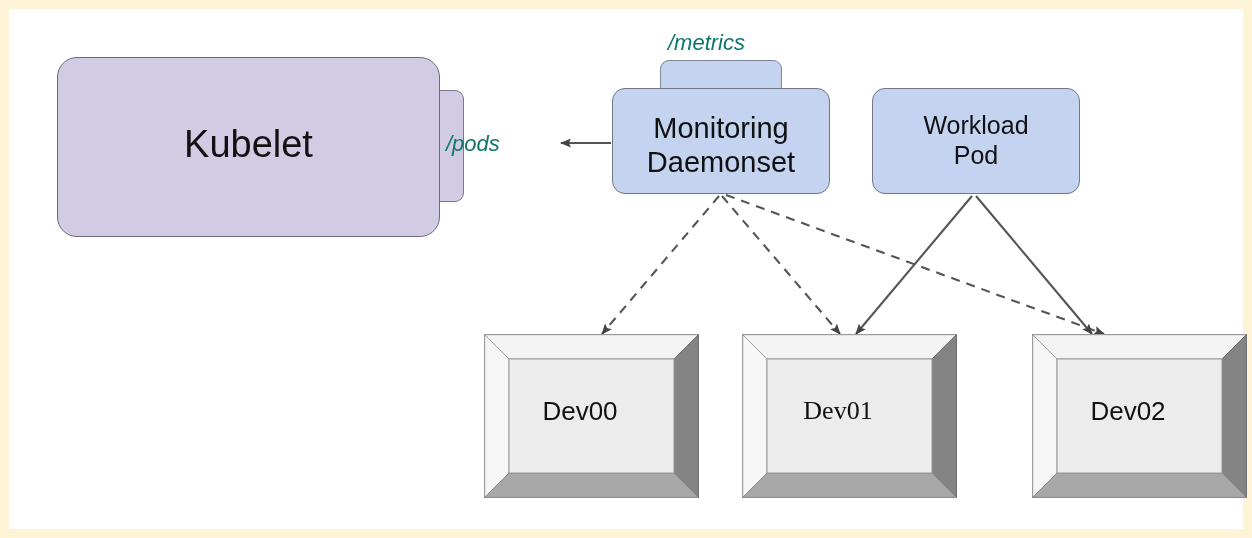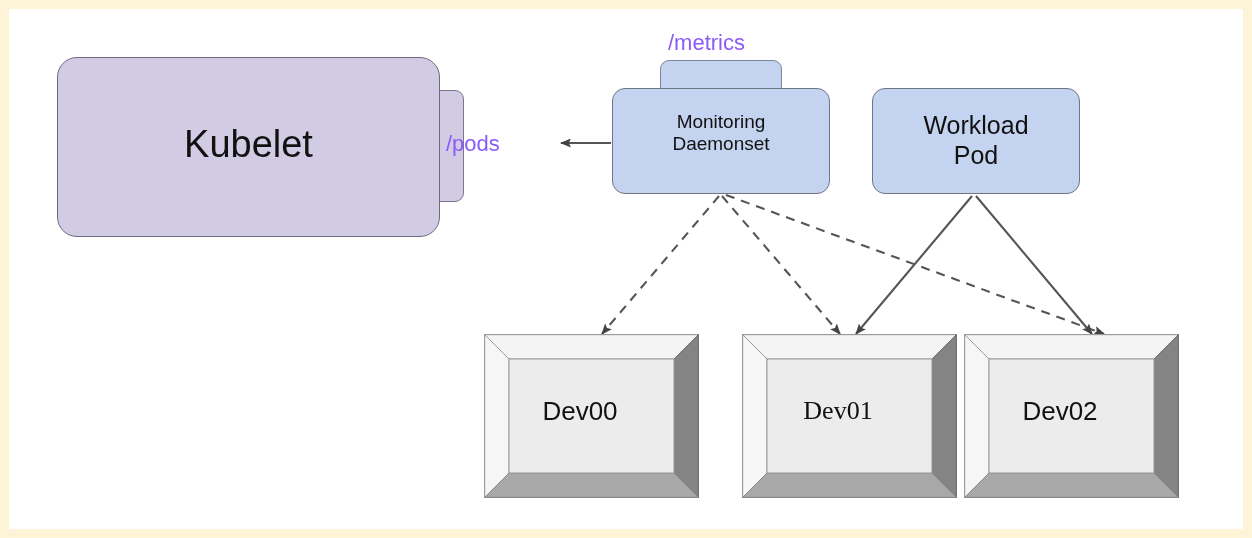--- a/index.html
+++ b/index.html
@@ -94,21 +94,21 @@
     top: 88px;
     width: 218px;
     height: 106px;
     background: #c4d3ef;
     border: 1.4px solid #6f7787;
     border-radius: 13px;
     box-sizing: border-box;
   }
   .mon-body .node-label {
     top: 22px;
-    font-size: 19px;
+    font-size: 29px;
   }
 
   
   .pod-body {
     position: absolute;
     left: 872px;
     top: 88px;
     width: 208px;
     height: 106px;
     background: #c4d3ef;
@@ -118,37 +118,38 @@
   }
   .pod-body .node-label {
     top: 22px;
     font-size: 25px;
   }
 
   
   .edge-caption {
     position: absolute;
     font-size: 22px;
-    color: #8b5cf6;
+    color: #0f766e;
     white-space: nowrap;
     user-select: none;
+    font-style: italic;
   }
   #caption-metrics { left: 668px; top: 30px; }
   #caption-pods    { left: 446px; top: 131px; }
 
   
   .device {
     position: absolute;
     top: 334px;
     width: 192px;
     height: 164px;
   }
   #device-0 { left: 484px; }
   #device-1 { left: 742px; font-family: Liberation Serif, serif; }
-  #device-2 { left: 964px; }
+  #device-2 { left: 1032px; }
 
   .device svg { display: block; }
   .device .node-label {
     top: 62px;
     font-size: 26px;
   }
 </style>
 </head>
 <body>
 

